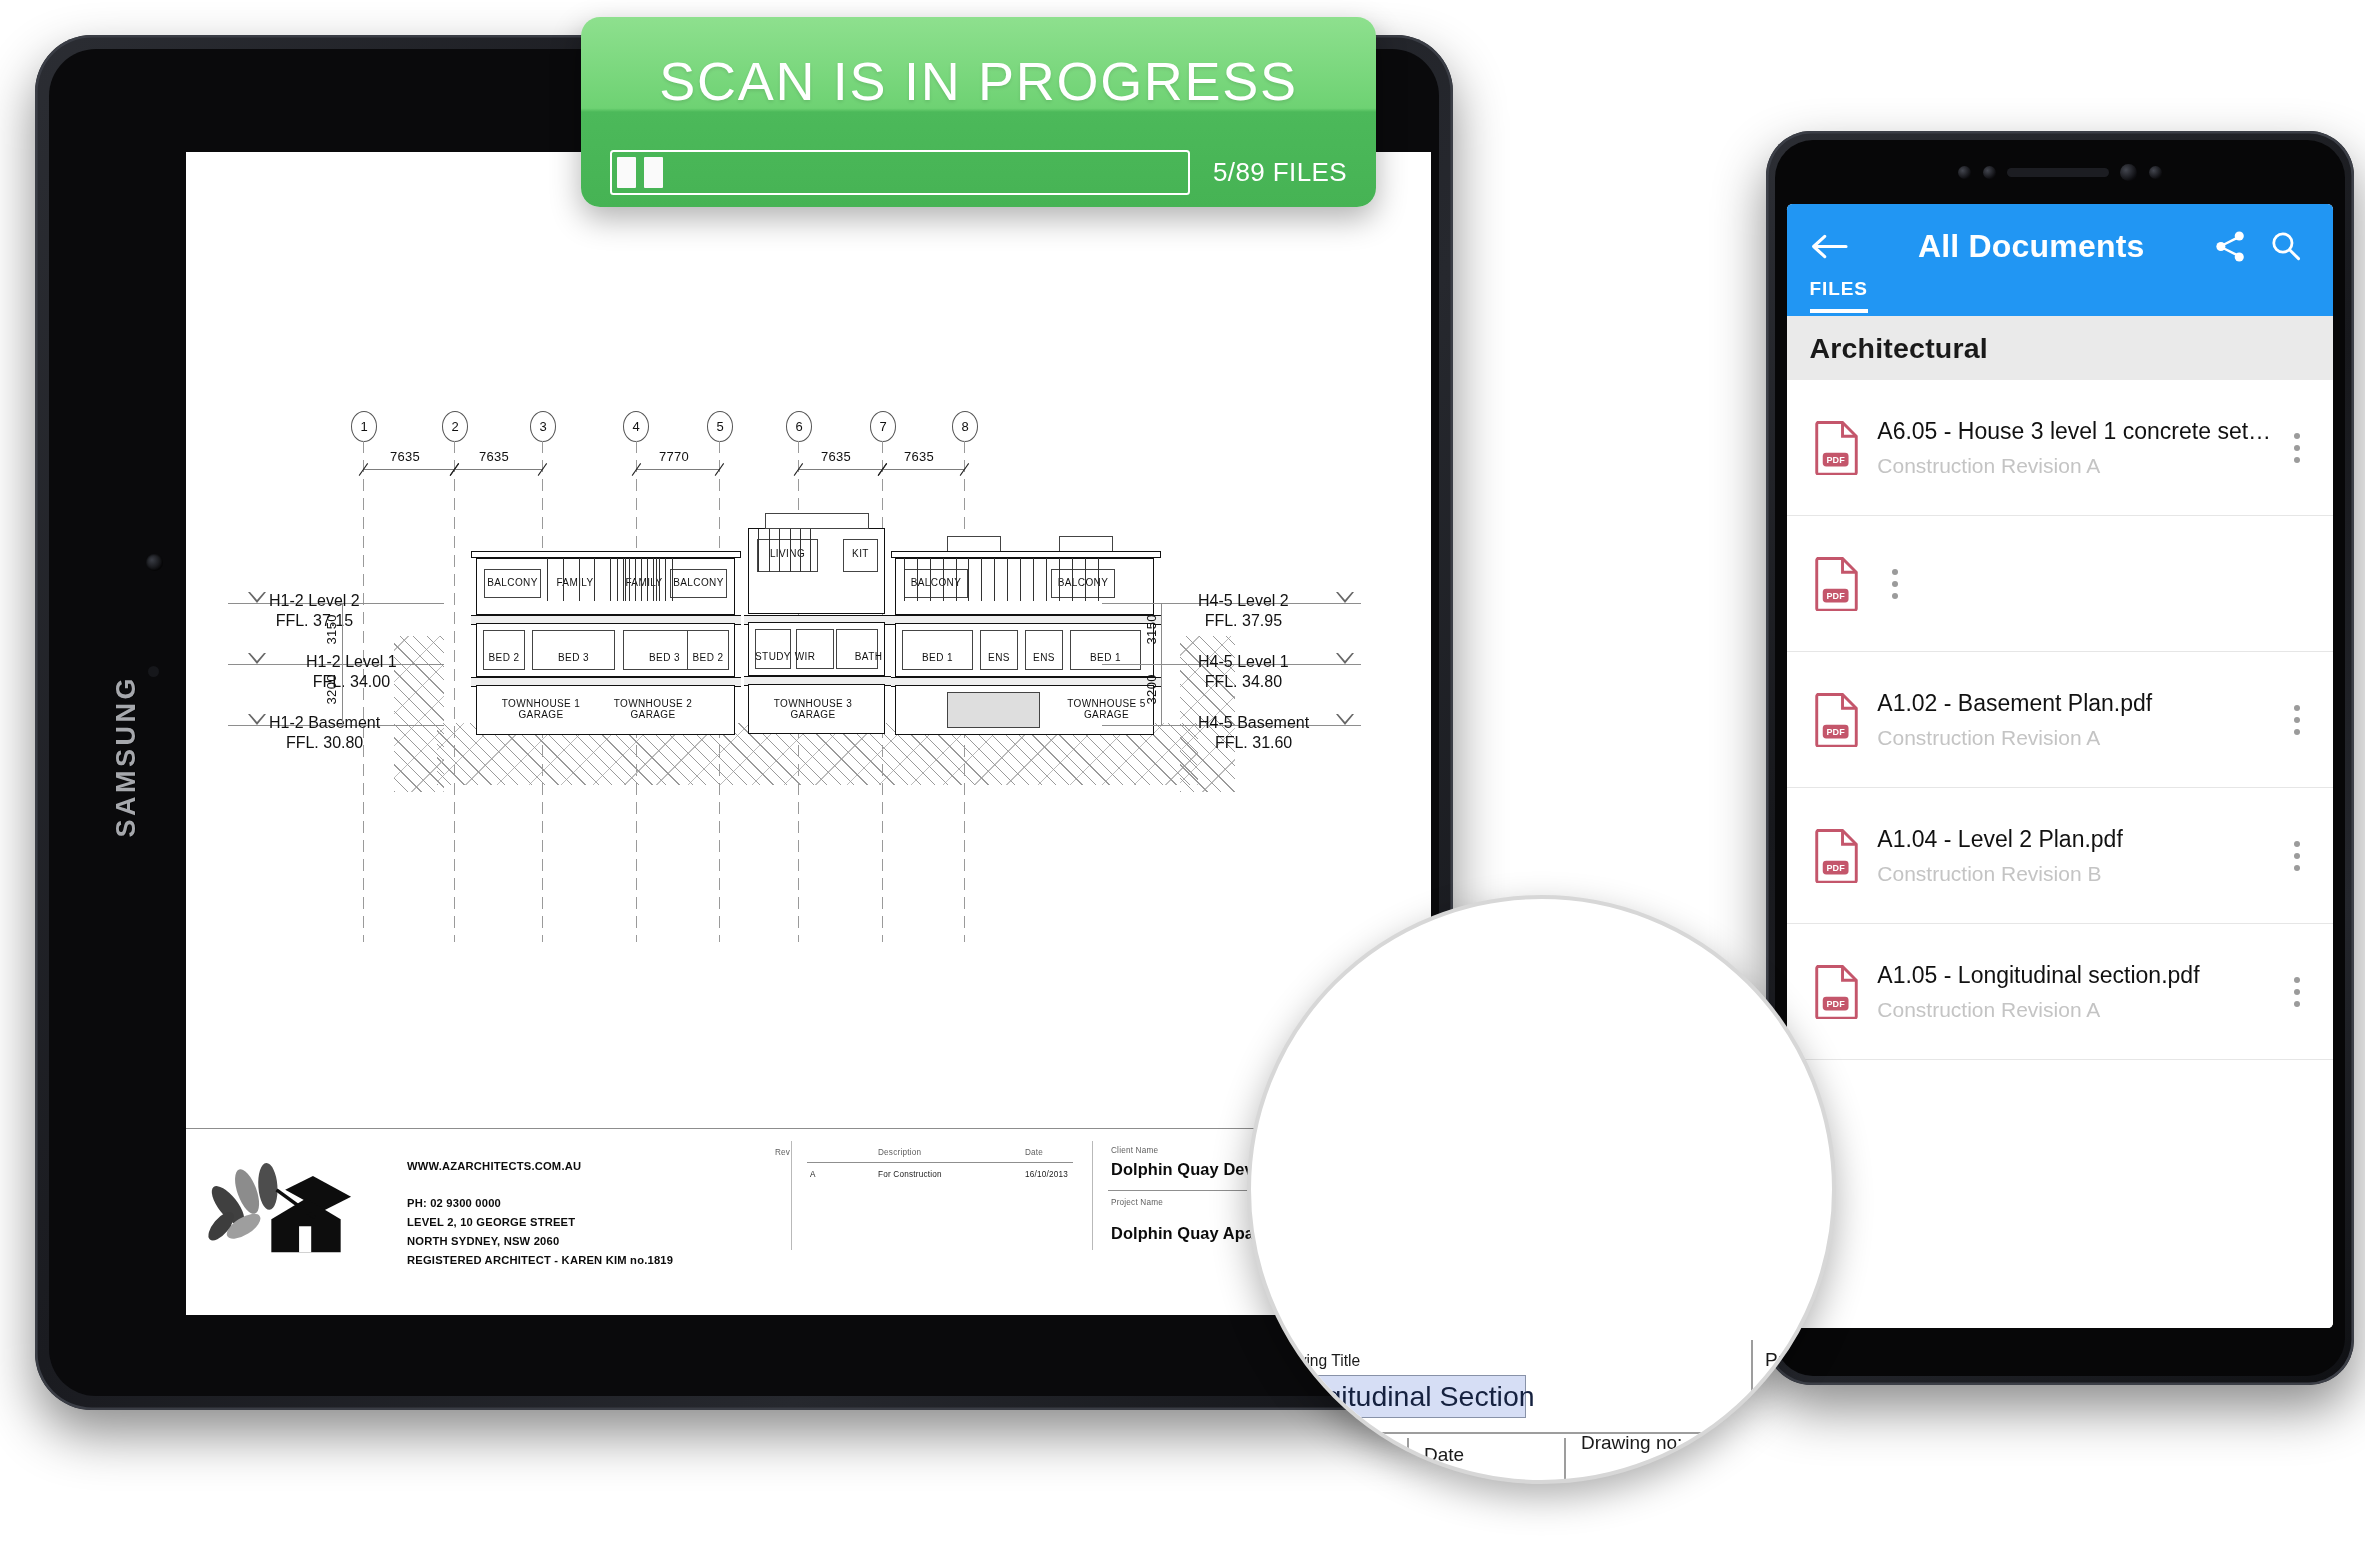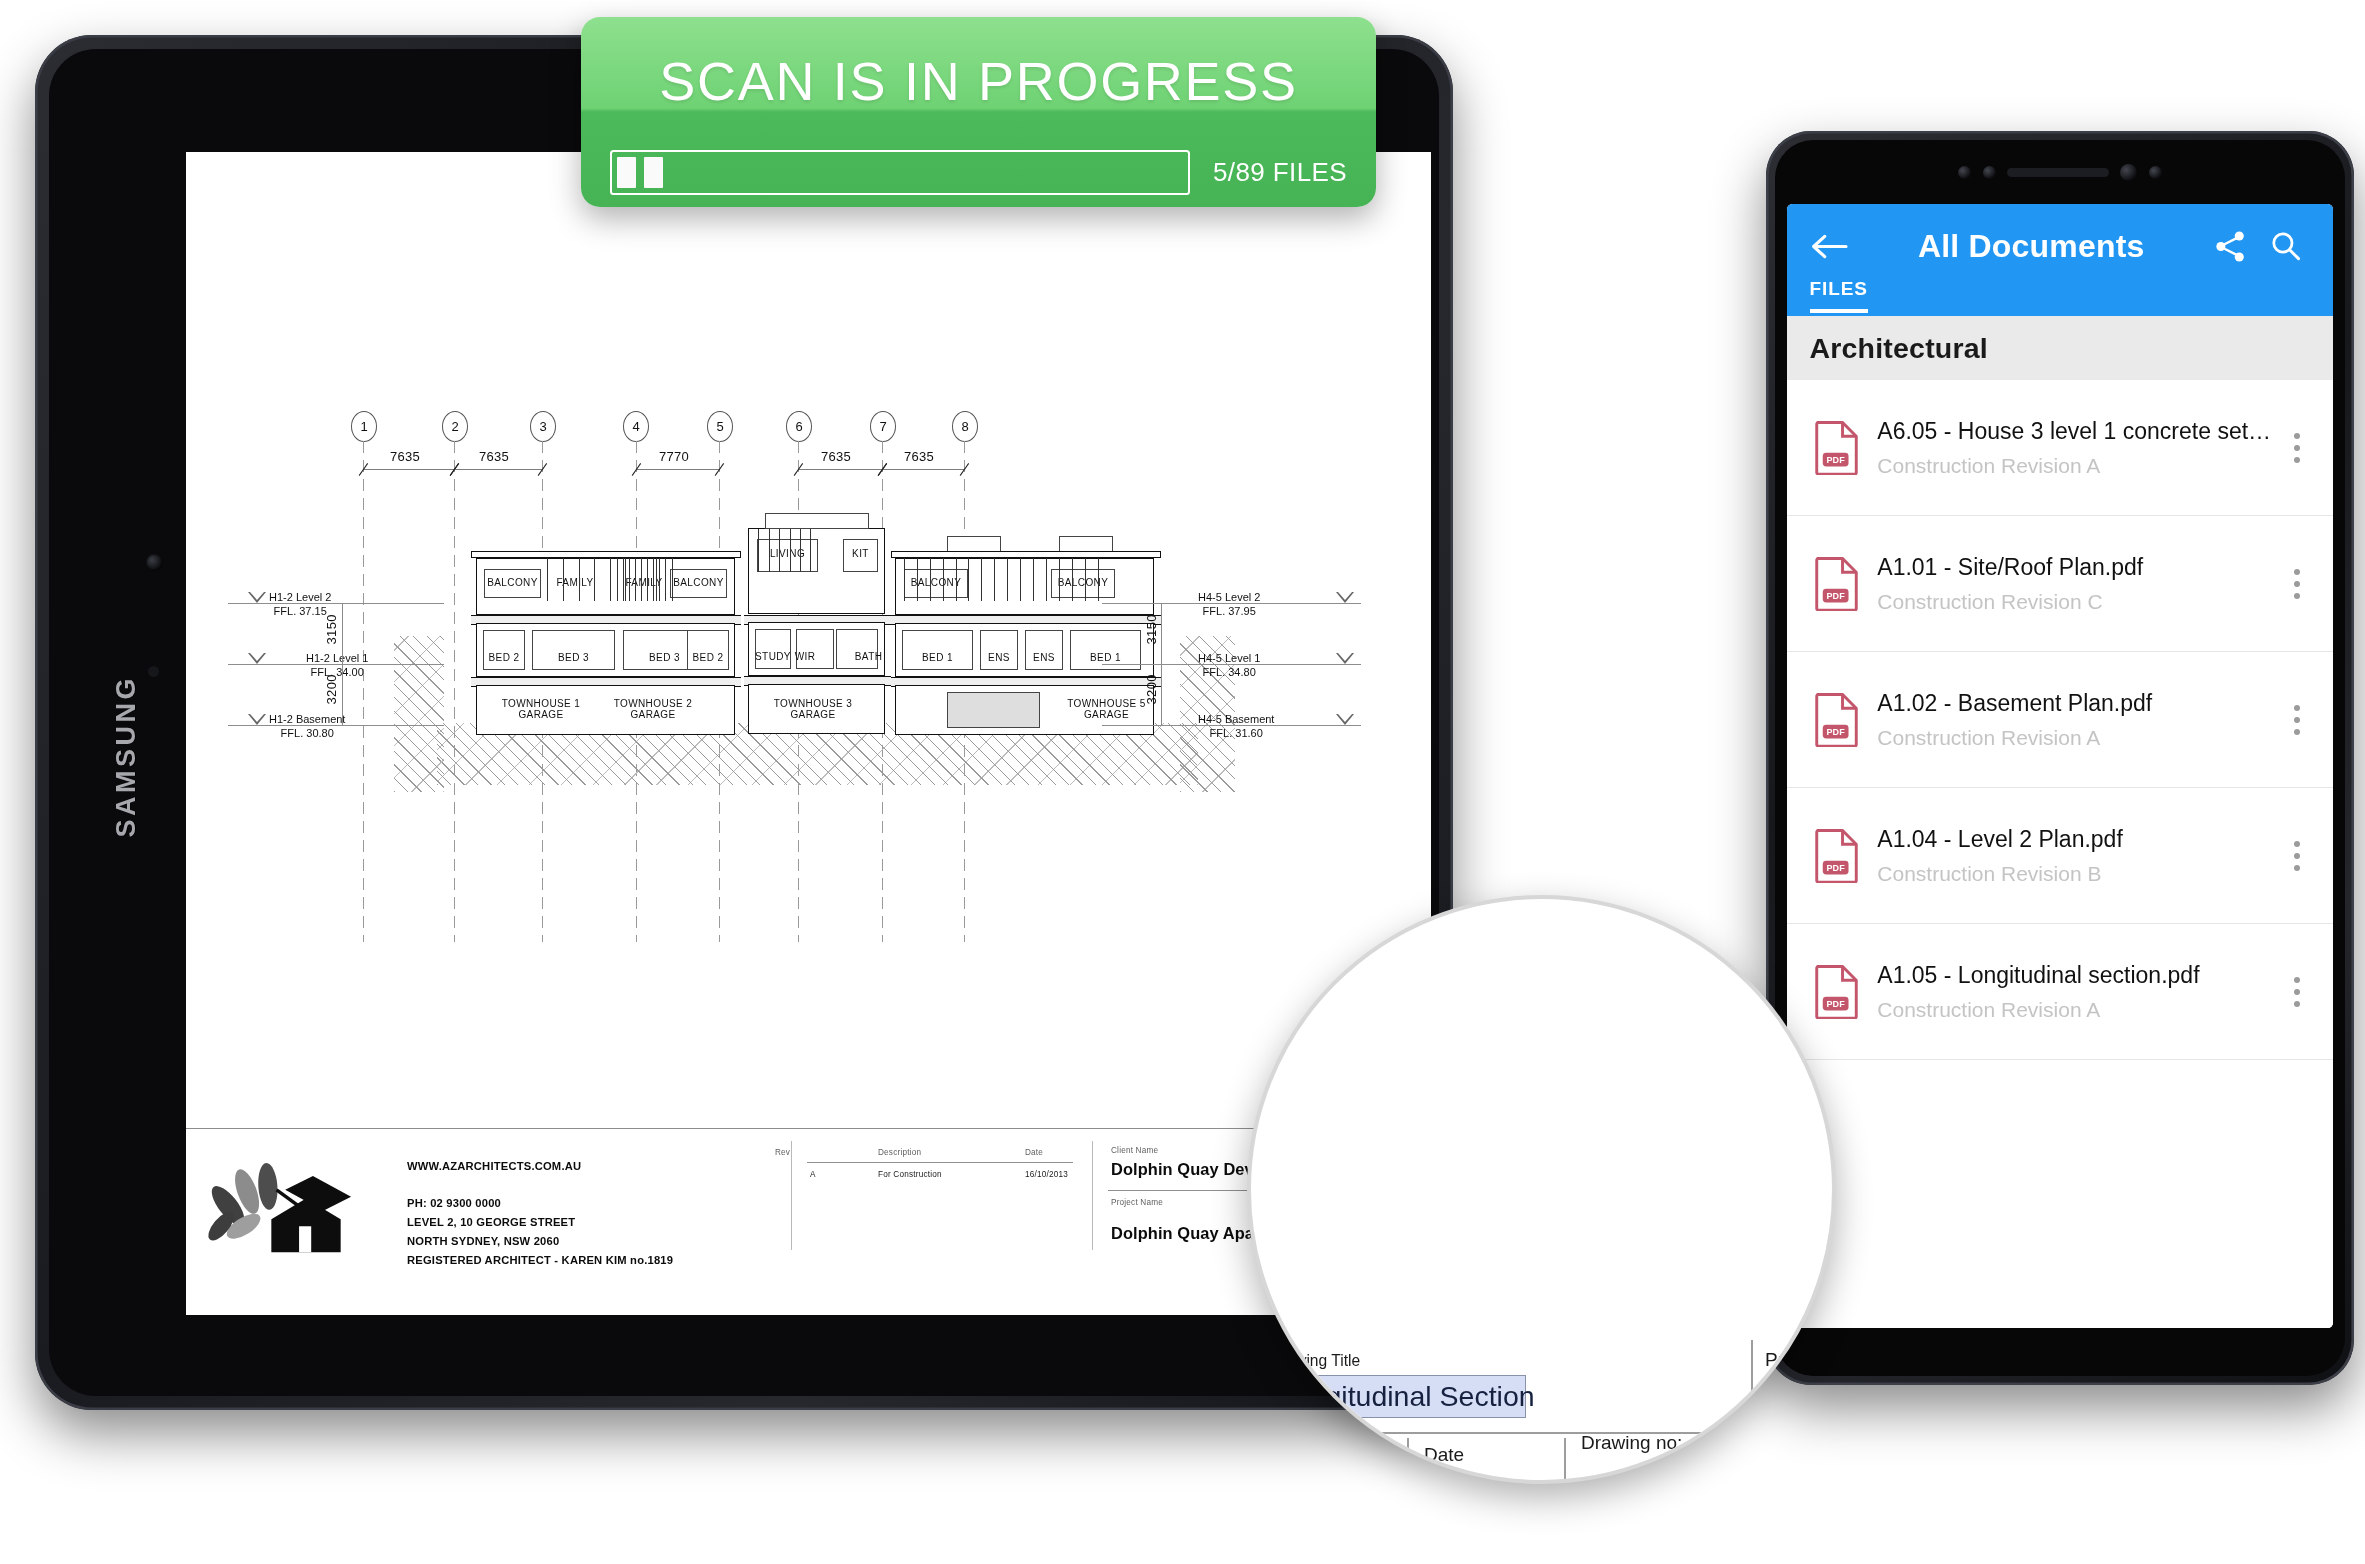--- a/index.html
+++ b/index.html
@@ -39,21 +39,21 @@
   .lvl-line{position:absolute;height:0.9px;background:#8e8e8e;}
   .lvl-tri{position:absolute;width:0;height:0;border-left:9.5px solid transparent;
            border-right:9.5px solid transparent;border-top:11.2px solid transparent;
            box-sizing:border-box;}
   .lvl-tri:after{content:"";position:absolute;left:-9.5px;top:-11.2px;width:0;height:0;
            border-left:9.5px solid transparent;border-right:9.5px solid transparent;
            border-top:11.2px solid #666;}
   .lvl-tri:before{content:"";position:absolute;left:-7px;top:-11.2px;width:0;height:0;
            border-left:7px solid transparent;border-right:7px solid transparent;
            border-top:8.6px solid #fff;z-index:2;}
-  .lvl-txt{position:absolute;font-size:11px;color:#111;line-height:1.25;white-space:nowrap;}
+  .lvl-txt{position:absolute;font-size:16px;color:#111;line-height:1.25;white-space:nowrap;}
   .vdim{position:absolute;font-size:13px;color:#111;writing-mode:vertical-rl;
         transform:rotate(180deg);letter-spacing:0.4px;}
   .vdim-line{position:absolute;width:0.9px;background:#8a8a8a;}
 
   
   .bblock{position:absolute;border:1.4px solid #111;background:#fff;box-sizing:border-box;}
   .bthin{position:absolute;border:0.9px solid #444;background:#fff;box-sizing:border-box;}
   .bslab{position:absolute;background:#efefef;border-top:1.7px solid #111;border-bottom:1.7px solid #111;}
   .rlabel{position:absolute;font-size:10px;color:#111;text-align:center;
           letter-spacing:0.4px;white-space:nowrap;}
@@ -478,24 +478,20 @@
         </div>
         <div class="docrow">
           <div class="pdf-ico">
             <svg width="47" height="55" viewBox="0 0 54 64">
               <path d="M4 3 h30 l16 16 v42 a2 2 0 0 1 -2 2 H6 a2 2 0 0 1 -2 -2 V5 a2 2 0 0 1 2 -2 z" fill="none" stroke="#c4566b" stroke-width="3.4"></path>
               <path d="M34 3 v16 h16" fill="none" stroke="#c4566b" stroke-width="3.4"></path>
               <rect x="11" y="38" width="30" height="16" rx="4" fill="#c4566b"></rect>
               <text x="26" y="50" font-size="10.5" font-family="Liberation Sans, sans-serif" font-weight="bold" fill="#ffffff" text-anchor="middle">PDF</text>
             </svg>
           </div>
-          <div class="doc-text">
-            <div class="doc-name">A1.01 - Site/Roof Plan.pdf</div>
-            <div class="doc-sub">Construction Revision C</div>
-          </div>
           <div class="kebab">
             <span class="kdot"></span>
             <span class="kdot"></span>
             <span class="kdot"></span>
           </div>
         </div>
         <div class="docrow">
           <div class="pdf-ico">
             <svg width="47" height="55" viewBox="0 0 54 64">
               <path d="M4 3 h30 l16 16 v42 a2 2 0 0 1 -2 2 H6 a2 2 0 0 1 -2 -2 V5 a2 2 0 0 1 2 -2 z" fill="none" stroke="#c4566b" stroke-width="3.4"></path>

